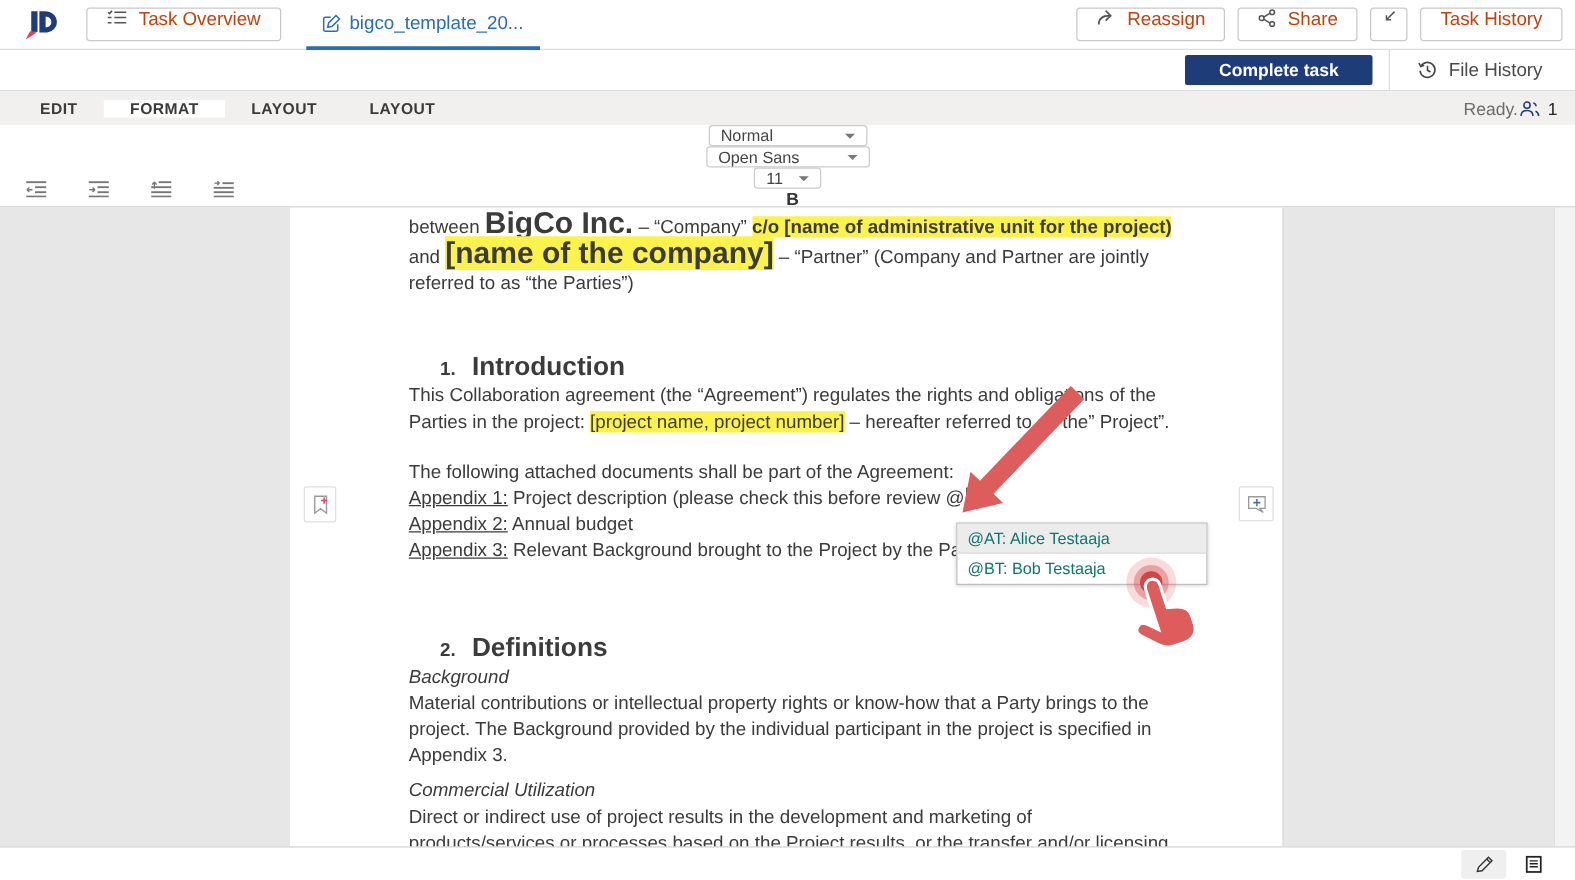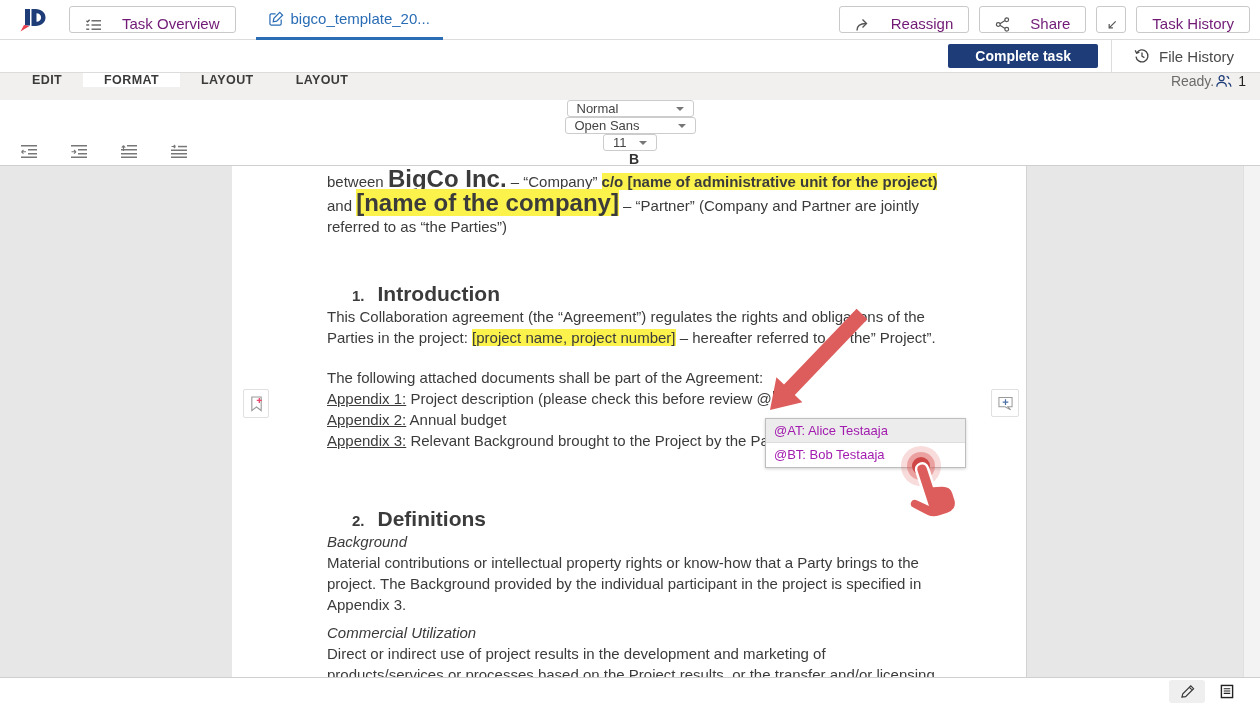--- a/index.html
+++ b/index.html
@@ -3,34 +3,34 @@
 <meta charset="utf-8">
 <style>
   * { box-sizing: border-box; margin: 0; padding: 0; }
   html,body { width:1260px; height:704px; overflow:hidden; }
   body { font-family:"Liberation Sans", sans-serif; background:#fff; color:#333; }
   .vsep { width:1px; background:#ddd; }
 
   
   .topbar { height:40px; display:flex; align-items:center; background:#fff; border-bottom:1px solid #dcdcdc; position:relative; }
   .logo { margin-left:16px; display:flex; align-items:center; }
-  .btn { display:flex; align-items:flex-end; gap:20px; border:1px solid #c9c9c9; border-radius:3px; background:#fff; height:27px; padding:0 15px; font-size:15px; color:#701a75; font-family:inherit; cursor:pointer; }
+  .btn { display:flex; align-items:flex-start; gap:9px; border:1px solid #c9c9c9; border-radius:3px; background:#fff; height:27px; padding:0 15px; font-size:15px; color:#c2410c; font-family:inherit; cursor:pointer; }
   .task-overview { margin-left:17px; }
   .doc-tab { margin-left:20px; height:40px; display:flex; align-items:center; gap:7px; padding:0 13px; border-bottom:3px solid #2a6db5; color:#2a6db5; font-size:15px; }
   .top-actions { margin-left:auto; margin-right:10px; display:flex; align-items:center; gap:10px; }
   .icon-only { padding:0; width:30px; justify-content:center; }
 
   
   .subbar { height:33px; background:#fff; border-bottom:1px solid #dcdcdc; display:flex; align-items:center; justify-content:flex-end; }
   .complete-btn { background:#1e3c78; color:#fff; border:none; border-radius:2px; height:24px; padding:0 27px; font-size:14px; font-weight:bold; font-family:inherit; cursor:pointer; margin-right:13px; }
   .subbar .vsep { height:33px; }
   .filehist-btn { border:none; background:none; display:flex; align-items:center; gap:9px; font-size:15px; color:#4a4a4a; padding:0 14px; margin:0 12px 0 8px; cursor:pointer; font-family:inherit; }
 
   
-  .menubar { height:27px; background:#f1f0ee; display:flex; align-items:flex-start; padding-left:11px; }
+  .menubar { height:27px; background:#f1f0ee; display:flex; align-items:center; padding-left:11px; }
   .menu-tab { display:flex; align-items:center; padding:0 21px; font-size:12.5px; font-weight:bold; color:#3a3a3a; letter-spacing:.4px; cursor:pointer; }
   .menu-tab.active { background:#fff; }
   .menubar-right { margin-left:auto; display:flex; align-items:center; gap:0; }
   .ready { color:#6b6b6b; font-size:14px; }
   .collab { display:flex; align-items:center; gap:5px; margin-right:14px; font-size:14px; color:#222; }
 
   
   .toolbar { background:#fff; border-bottom:1px solid #cfcfcf; }
   .tb-row1 { height:36px; display:flex; align-items:center; padding-left:8px;flex-direction:column; }
   .tb-row2 { height:29px; display:flex; align-items:center; gap:21px; padding-left:14px; }
@@ -72,21 +72,21 @@
   .appx { text-decoration:underline; }
   .ital { font-style:italic; }
   .defterm2 { margin-top:7px; }
   .cursor-bar { display:inline-block; width:0; border-left:1.5px solid #222; height:15px; vertical-align:-2px; margin:0 1px; }
   .margin-btn { position:absolute; background:#fff; border:1px solid #e0e0e0; border-radius:2px; display:flex; align-items:center; justify-content:center; cursor:pointer; }
   .bookmark-btn { left:243px; top:223px; width:26px; height:29px; }
   .comment-btn { left:991px; top:223px; width:28px; height:28px; }
   .scroll-track { position:absolute; right:0; top:0; bottom:0; width:17px; background:#f3f3f3; border-left:1px solid #dfdfdf; }
 
   .mention-dd { position:absolute; left:765px; top:252px; width:201px; background:#fff; border:1px solid #bdbdbd; box-shadow:0 1px 3px rgba(0,0,0,.18); z-index:5; }
-  .mention-item { height:24px; line-height:24px; padding:0 8px; font-size:13px; color:#a21caf; cursor:pointer; }
+  .mention-item { height:24px; line-height:24px; padding:0 8px; font-size:13px; color:#0f766e; cursor:pointer; }
   .mention-item.selected { background:#ececec; border-bottom:1px solid #ddd; }
 
   .overlay { position:absolute; inset:0; pointer-events:none; z-index:8; }
 
   
   .bottombar { height:27px; background:#fff; border-top:1px solid #cfcfcf; display:flex; align-items:center; justify-content:flex-end; gap:15px; padding-right:26px; }
   .pencil-btn { width:36px; height:23px; background:#efefef; border:none; border-radius:3px; display:flex; align-items:center; justify-content:center; cursor:pointer; }
   .docicon-btn { background:none; border:none; display:flex; align-items:center; cursor:pointer; }
 </style>
 </head>

